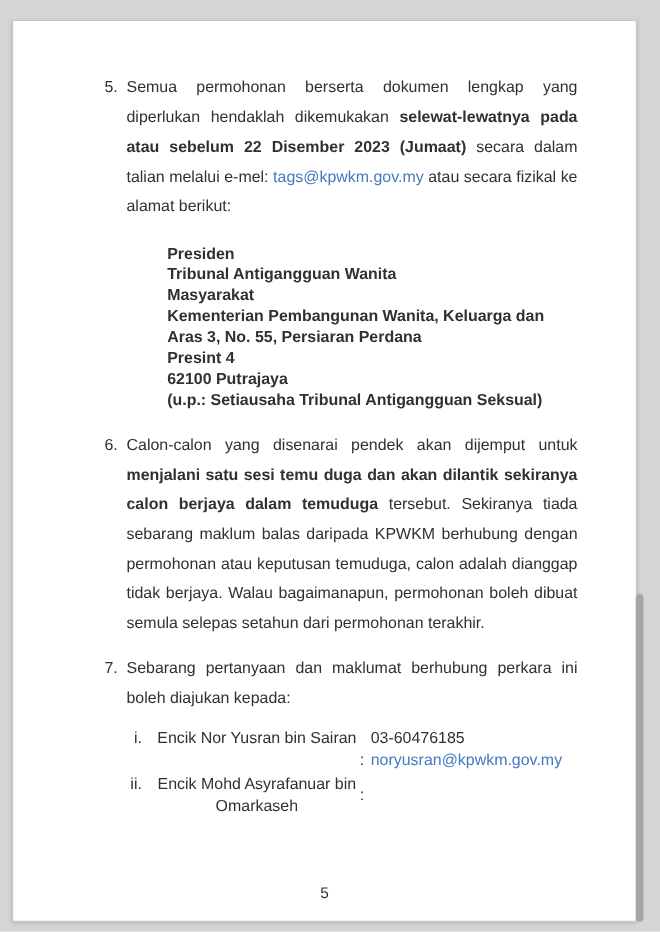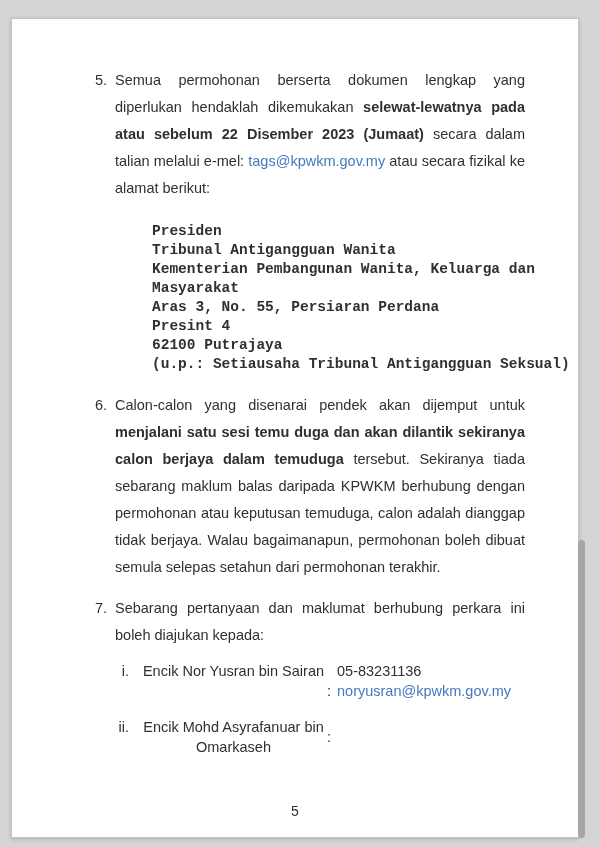--- a/index.html
+++ b/index.html
@@ -39,34 +39,33 @@
   .bold { font-weight: bold; }
   .doc-link {
     color: var(--link-blue, #4379bf);
     cursor: pointer;
   }
   
   .address {
     margin: 20px 0 0 76px;
     font-weight: bold;
     line-height: 19px;
-    font-family: Liberation Mono, monospace;
   }
   
   .heading {
     margin-top: 24px;
     font-weight: bold;
     line-height: 20px;
   }
   .item6 { margin-top: 18px; }
   .item7 { margin-top: 14px; }
   
   .contacts { margin: 12px 0 0 39px; }
   .contact-row { display: flex; line-height: 20px; }
-  .contact-row + .contact-row { margin-top: 16px; }
+  .contact-row + .contact-row { margin-top: 2px; }
   .c-num { width: 14px; flex: none; text-align: right; margin-right: 11px; }
   .c-name { width: 187px; flex: none; text-align: center; }
   .c-colon { width: 10px; flex: none; }
   .row-1 .c-colon { align-self: flex-end; }
   .row-2 .c-colon { align-self: center; }
   .c-value { flex: none; }
   .c-value div, .c-value a { display: block; }
   
   .page-number {
     position: absolute;
@@ -90,22 +89,22 @@
   <div class="content">
 
     <div class="list-item">
       <span class="list-marker">5.</span>
       <span class="list-text"><span>Semua permohonan berserta dokumen lengkap yang diperlukan hendaklah dikemukakan </span><span class="bold">selewat-lewatnya pada atau sebelum 22 Disember 2023 (Jumaat)</span><span> secara dalam talian melalui e-mel: </span><a class="doc-link">tags@kpwkm.gov.my</a><span> atau secara fizikal ke alamat berikut:</span></span>
     </div>
 
     <div class="address">
         <div>Presiden</div>
         <div>Tribunal Antigangguan Wanita</div>
+        <div>Masyarakat</div>
         <div>Kementerian Pembangunan Wanita, Keluarga dan</div>
-        <div>Masyarakat</div>
         <div>Aras 3, No. 55, Persiaran Perdana</div>
         <div>Presint 4</div>
         <div>62100 Putrajaya</div>
         <div>(u.p.: Setiausaha Tribunal Antigangguan Seksual)</div>
       </div>
 
 
     <div class="list-item item6">
       <span class="list-marker">6.</span>
       <span class="list-text"><span>Calon-calon yang disenarai pendek akan dijemput untuk </span><span class="bold">menjalani satu sesi temu duga dan akan dilantik sekiranya calon berjaya dalam temuduga</span><span> tersebut. Sekiranya tiada sebarang maklum balas daripada KPWKM berhubung dengan permohonan atau keputusan temuduga, calon adalah dianggap tidak berjaya. Walau bagaimanapun, permohonan boleh dibuat semula selepas setahun dari permohonan terakhir.</span></span>
@@ -116,21 +115,21 @@
       <span class="list-text"><span>Sebarang pertanyaan dan maklumat berhubung perkara ini boleh diajukan kepada:</span></span>
     </div>
 
     <div class="contacts">
 
       <div class="contact-row row-1">
         <span class="c-num">i.</span>
         <span class="c-name">Encik Nor Yusran bin Sairan</span>
         <span class="c-colon">:</span>
         <span class="c-value">
-          <div>05-83231136</div>
+          <div>03-60476185</div>
           <a class="doc-link">noryusran@kpwkm.gov.my</a>
         </span>
       </div>
 
       <div class="contact-row row-2">
         <span class="c-num">ii.</span>
         <span class="c-name">Encik Mohd Asyrafanuar bin Omarkaseh</span>
         <span class="c-colon">:</span>
       </div>
 

